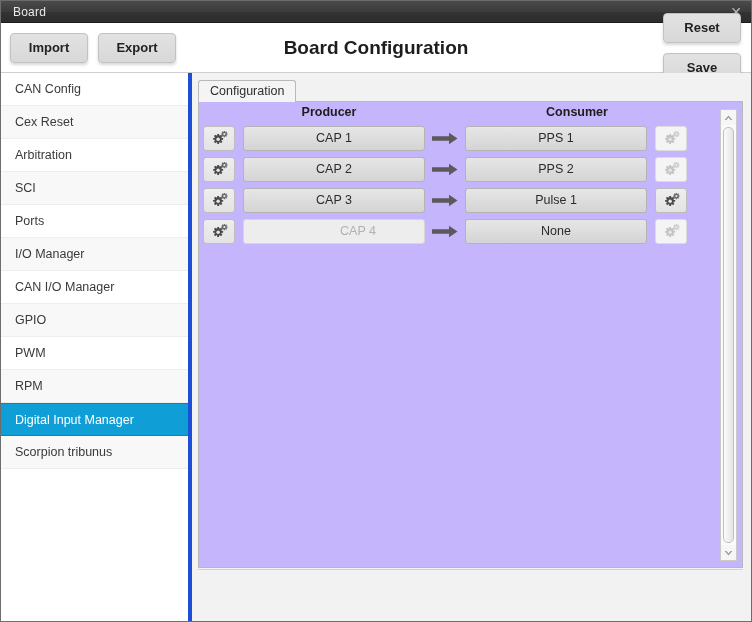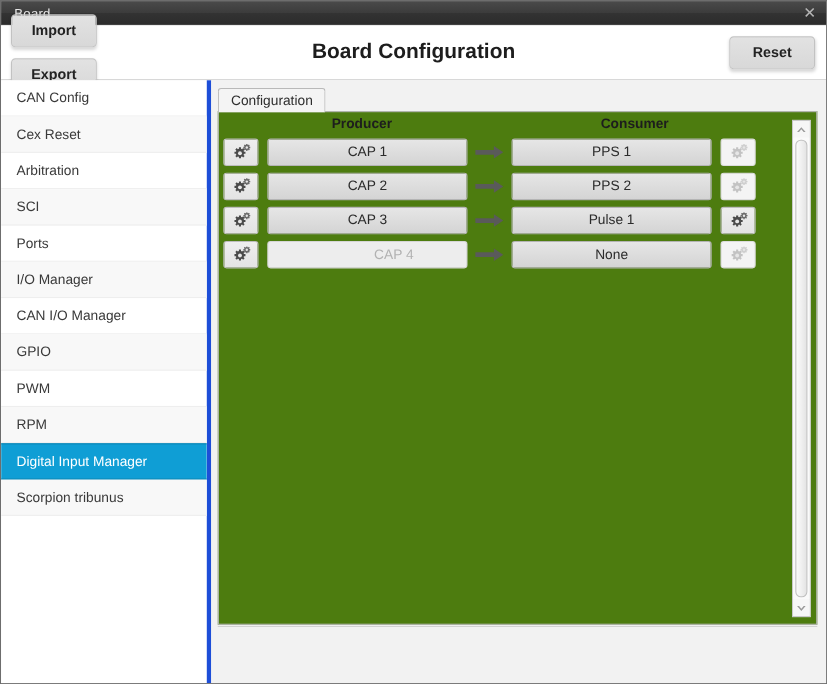--- a/index.html
+++ b/index.html
@@ -64,21 +64,21 @@
     background: linear-gradient(to bottom, #e2e2e2 0%, #d8d8d8 100%);
     border: 1px solid #c2c2c2;
     border-radius: 4px;
     font-family: "Liberation Sans", sans-serif;
     font-size: 13px;
     font-weight: bold;
     color: #222222;
     cursor: pointer;
     box-shadow: 0 2px 3px rgba(0,0,0,0.16);
   }
-  .hdr-left  { position: absolute; left: 9px;  display: flex; gap: 10px; flex-direction: column; }
+  .hdr-left  { position: absolute; left: 9px;  display: flex; gap: 10px; }
   .hdr-right { position: absolute; right: 10px; display: flex; gap: 10px; flex-direction: column; }
   .hdr-title {
     width: 100%;
     text-align: center;
     font-size: 19px;
     font-weight: bold;
     color: #1d1d1d;
   }
 
   
@@ -144,21 +144,21 @@
     cursor: pointer;
     position: relative;
     z-index: 2;
   }
   .tab.active { background: #f4f4f4; }
 
   .tabpanel {
     position: relative;
     height: 467px;
     margin-top: -1px;
-    background: #4d7c0f;
+    background: #c4b5fd;
     border: 1px solid #b9b9b9;
     overflow: hidden;
   }
 
   .col-headers {
     display: flex;
     height: 18px;
     align-items: center;
     padding-top: 2px;
   }
@@ -295,20 +295,21 @@
   </div>
 
   <div class="header">
     <div class="hdr-title">Board Configuration</div>
     <div class="hdr-left">
       <button class="hdr-btn">Import</button>
       <button class="hdr-btn">Export</button>
     </div>
     <div class="hdr-right">
       <button class="hdr-btn">Reset</button>
+      <button class="hdr-btn">Save</button>
     </div>
   </div>
 
   <div class="body">
 
     <div class="sidebar" id="sidebar">
         <div class="side-item"><span>CAN Config</span></div>
         <div class="side-item alt"><span>Cex Reset</span></div>
         <div class="side-item"><span>Arbitration</span></div>
         <div class="side-item alt"><span>SCI</span></div>

